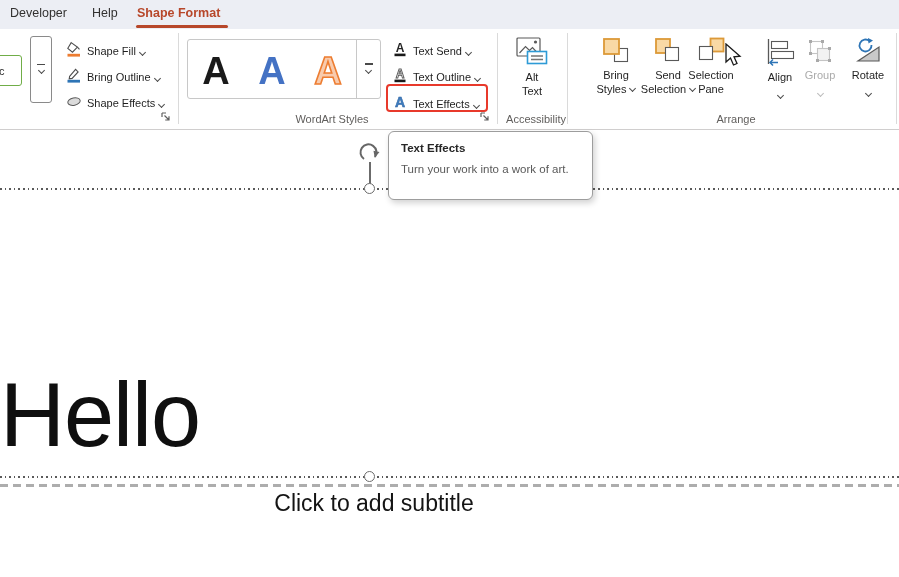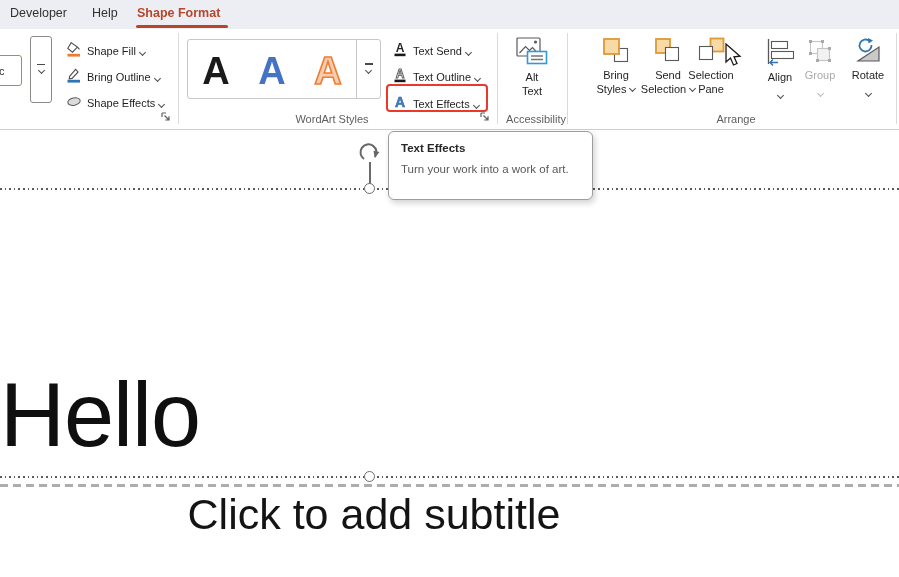--- a/index.html
+++ b/index.html
@@ -35,21 +35,21 @@
   .bigbtn.disabled .biglbl { color:#ABABAB; }
   .bigbtn.disabled .chev { border-color:#BBB; }
   .chev-center { margin:6px auto 0 auto; }
   
   .slide { position:absolute; left:0; top:130px; width:899px; height:447px; background:#fff; }
   .dotline { position:absolute; left:0; width:899px; height:2px; background:repeating-linear-gradient(90deg,#5a5a5a 0 1.6px,transparent 1.6px 4.6px); }
   .dashline { position:absolute; left:0; width:899px; height:3px; background:repeating-linear-gradient(90deg,#ADADAD 0 8px,transparent 8px 13px); }
   .handle { position:absolute; width:11px; height:11px; border:1.6px solid #6b6b6b; border-radius:50%; background:#fff; }
   .stem { position:absolute; left:369px; top:32px; width:1.5px; height:22px; background:#6b6b6b; }
   .slide-title { position:absolute; left:0; top:234px; width:740px; text-align:left; font-size:90px; font-weight:300; color:#0f0f0f; letter-spacing:-1px; }
-  .slide-sub { position:absolute; left:0; top:360px; width:740px; text-align:center; font-size:43px; color:#141414;padding-left:8px; }
+  .slide-sub { position:absolute; left:0; top:360px; width:740px; text-align:center; font-size:23px; color:#141414;padding-left:8px; }
   
   .tooltip { position:absolute; left:388px; top:131px; width:205px; background:#fff; border:1px solid #9d9d9d; border-radius:6px; box-shadow:2px 3px 6px rgba(0,0,0,0.18); padding:10px 12px 10px 12px; z-index:20; }
   .tooltip .tt-title { font-size:11.5px; font-weight:bold; color:#262626; margin-bottom:8px; }
   .tooltip p { font-size:11.5px; color:#595959; line-height:14px; }
   .tooltip .tt-b1 { margin-bottom:13px; }
   .cursor { position:absolute; left:724px; top:43px; z-index:15; }
 </style>
 </head>
 <body>
 

